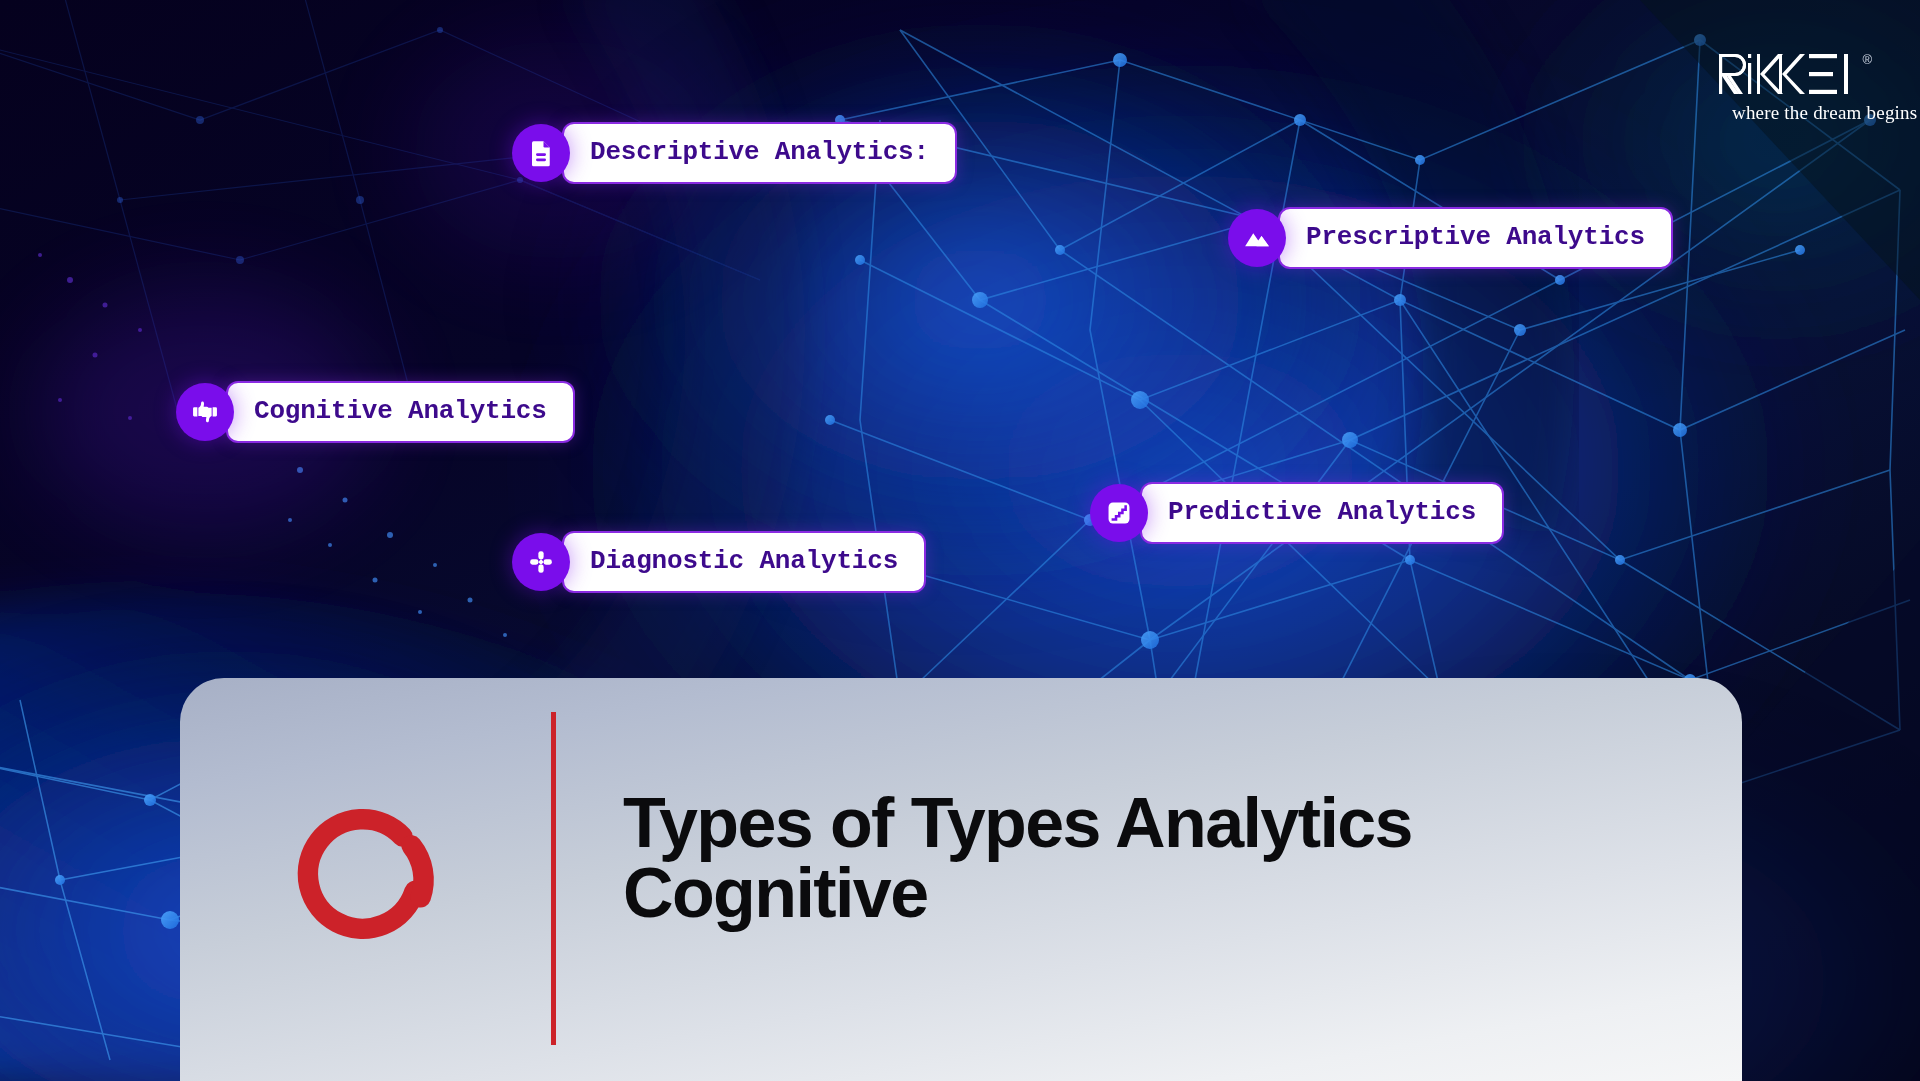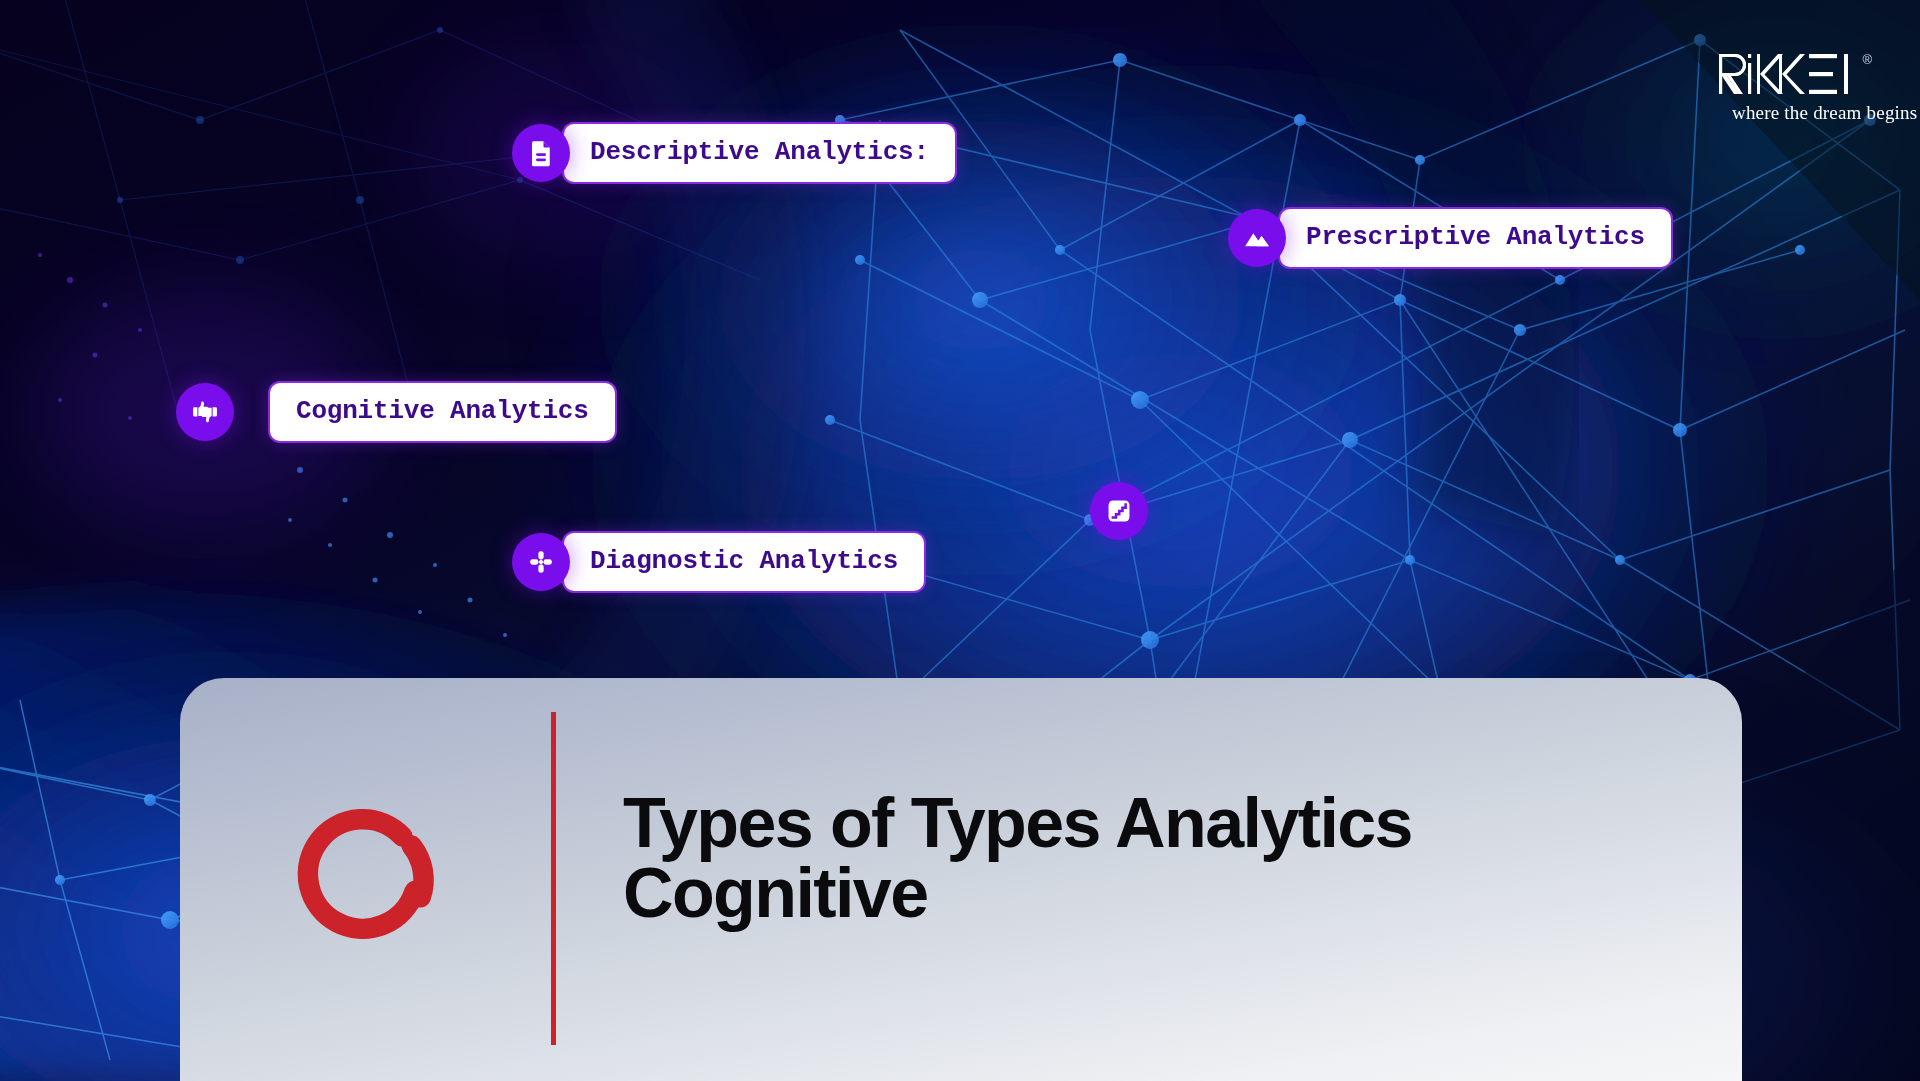--- a/index.html
+++ b/index.html
@@ -51,21 +51,21 @@
     margin-left:-8px;
     white-space:nowrap;
     position:relative; z-index:1;
     box-shadow:0 0 16px rgba(138,43,226,.35);
     font-family:Liberation Mono, monospace;
   }
 
   
   #chip-descriptive { left:512px;  top:122px; }
   #chip-prescriptive{ left:1228px; top:207px; }
-  #chip-cognitive   { left:176px;  top:381px;gap:42px; }
+  #chip-cognitive   { left:176px;  top:381px; }
   #chip-predictive  { left:1090px; top:482px; }
   #chip-diagnostic  { left:512px;  top:531px; }
 
   
   #title-panel {
     position:absolute; left:180px; top:678px;
     width:1562px; height:403px;
     border-radius:44px 44px 0 0;
     background:linear-gradient(170deg,#a7b0c6 0%, #b3bcd0 16%, #c7ced9 40%, #dde1e8 66%, #eef0f3 86%, #f5f6f7 100%);
     overflow:hidden;
@@ -354,20 +354,21 @@
     <span class="chip-label">Cognitive Analytics</span>
   </div>
 
   <div class="chip" id="chip-predictive">
     <span class="chip-icon">
       <svg width="32" height="32" viewBox="0 0 26 26">
         <rect x="4.5" y="4.5" width="17" height="17" rx="3.6" fill="#ffffff"></rect>
         <path d="M8 18.2 h2.6 v-2.6 h2.6 v-2.6 h2.6 v-2.6 h2.6 V7.8" fill="none" stroke="#7A0DEB" stroke-width="2.05" stroke-linecap="square"></path>
       </svg>
     </span>
+    <span class="chip-label">Predictive Analytics</span>
   </div>
 
   <div class="chip" id="chip-diagnostic">
     <span class="chip-icon">
       <svg width="30" height="30" viewBox="0 0 26 26">
         <rect x="10.7" y="3.6" width="4.6" height="7.2" rx="2.1" fill="#ffffff"></rect>
         <rect x="10.7" y="15.2" width="4.6" height="7.2" rx="2.1" fill="#ffffff"></rect>
         <rect x="3.6" y="10.7" width="7.2" height="4.6" rx="2.1" fill="#ffffff"></rect>
         <rect x="15.2" y="10.7" width="7.2" height="4.6" rx="2.1" fill="#ffffff"></rect>
         <rect x="11.3" y="11.3" width="3.4" height="3.4" rx="0.7" fill="#ffffff" transform="rotate(45 13 13)"></rect>

